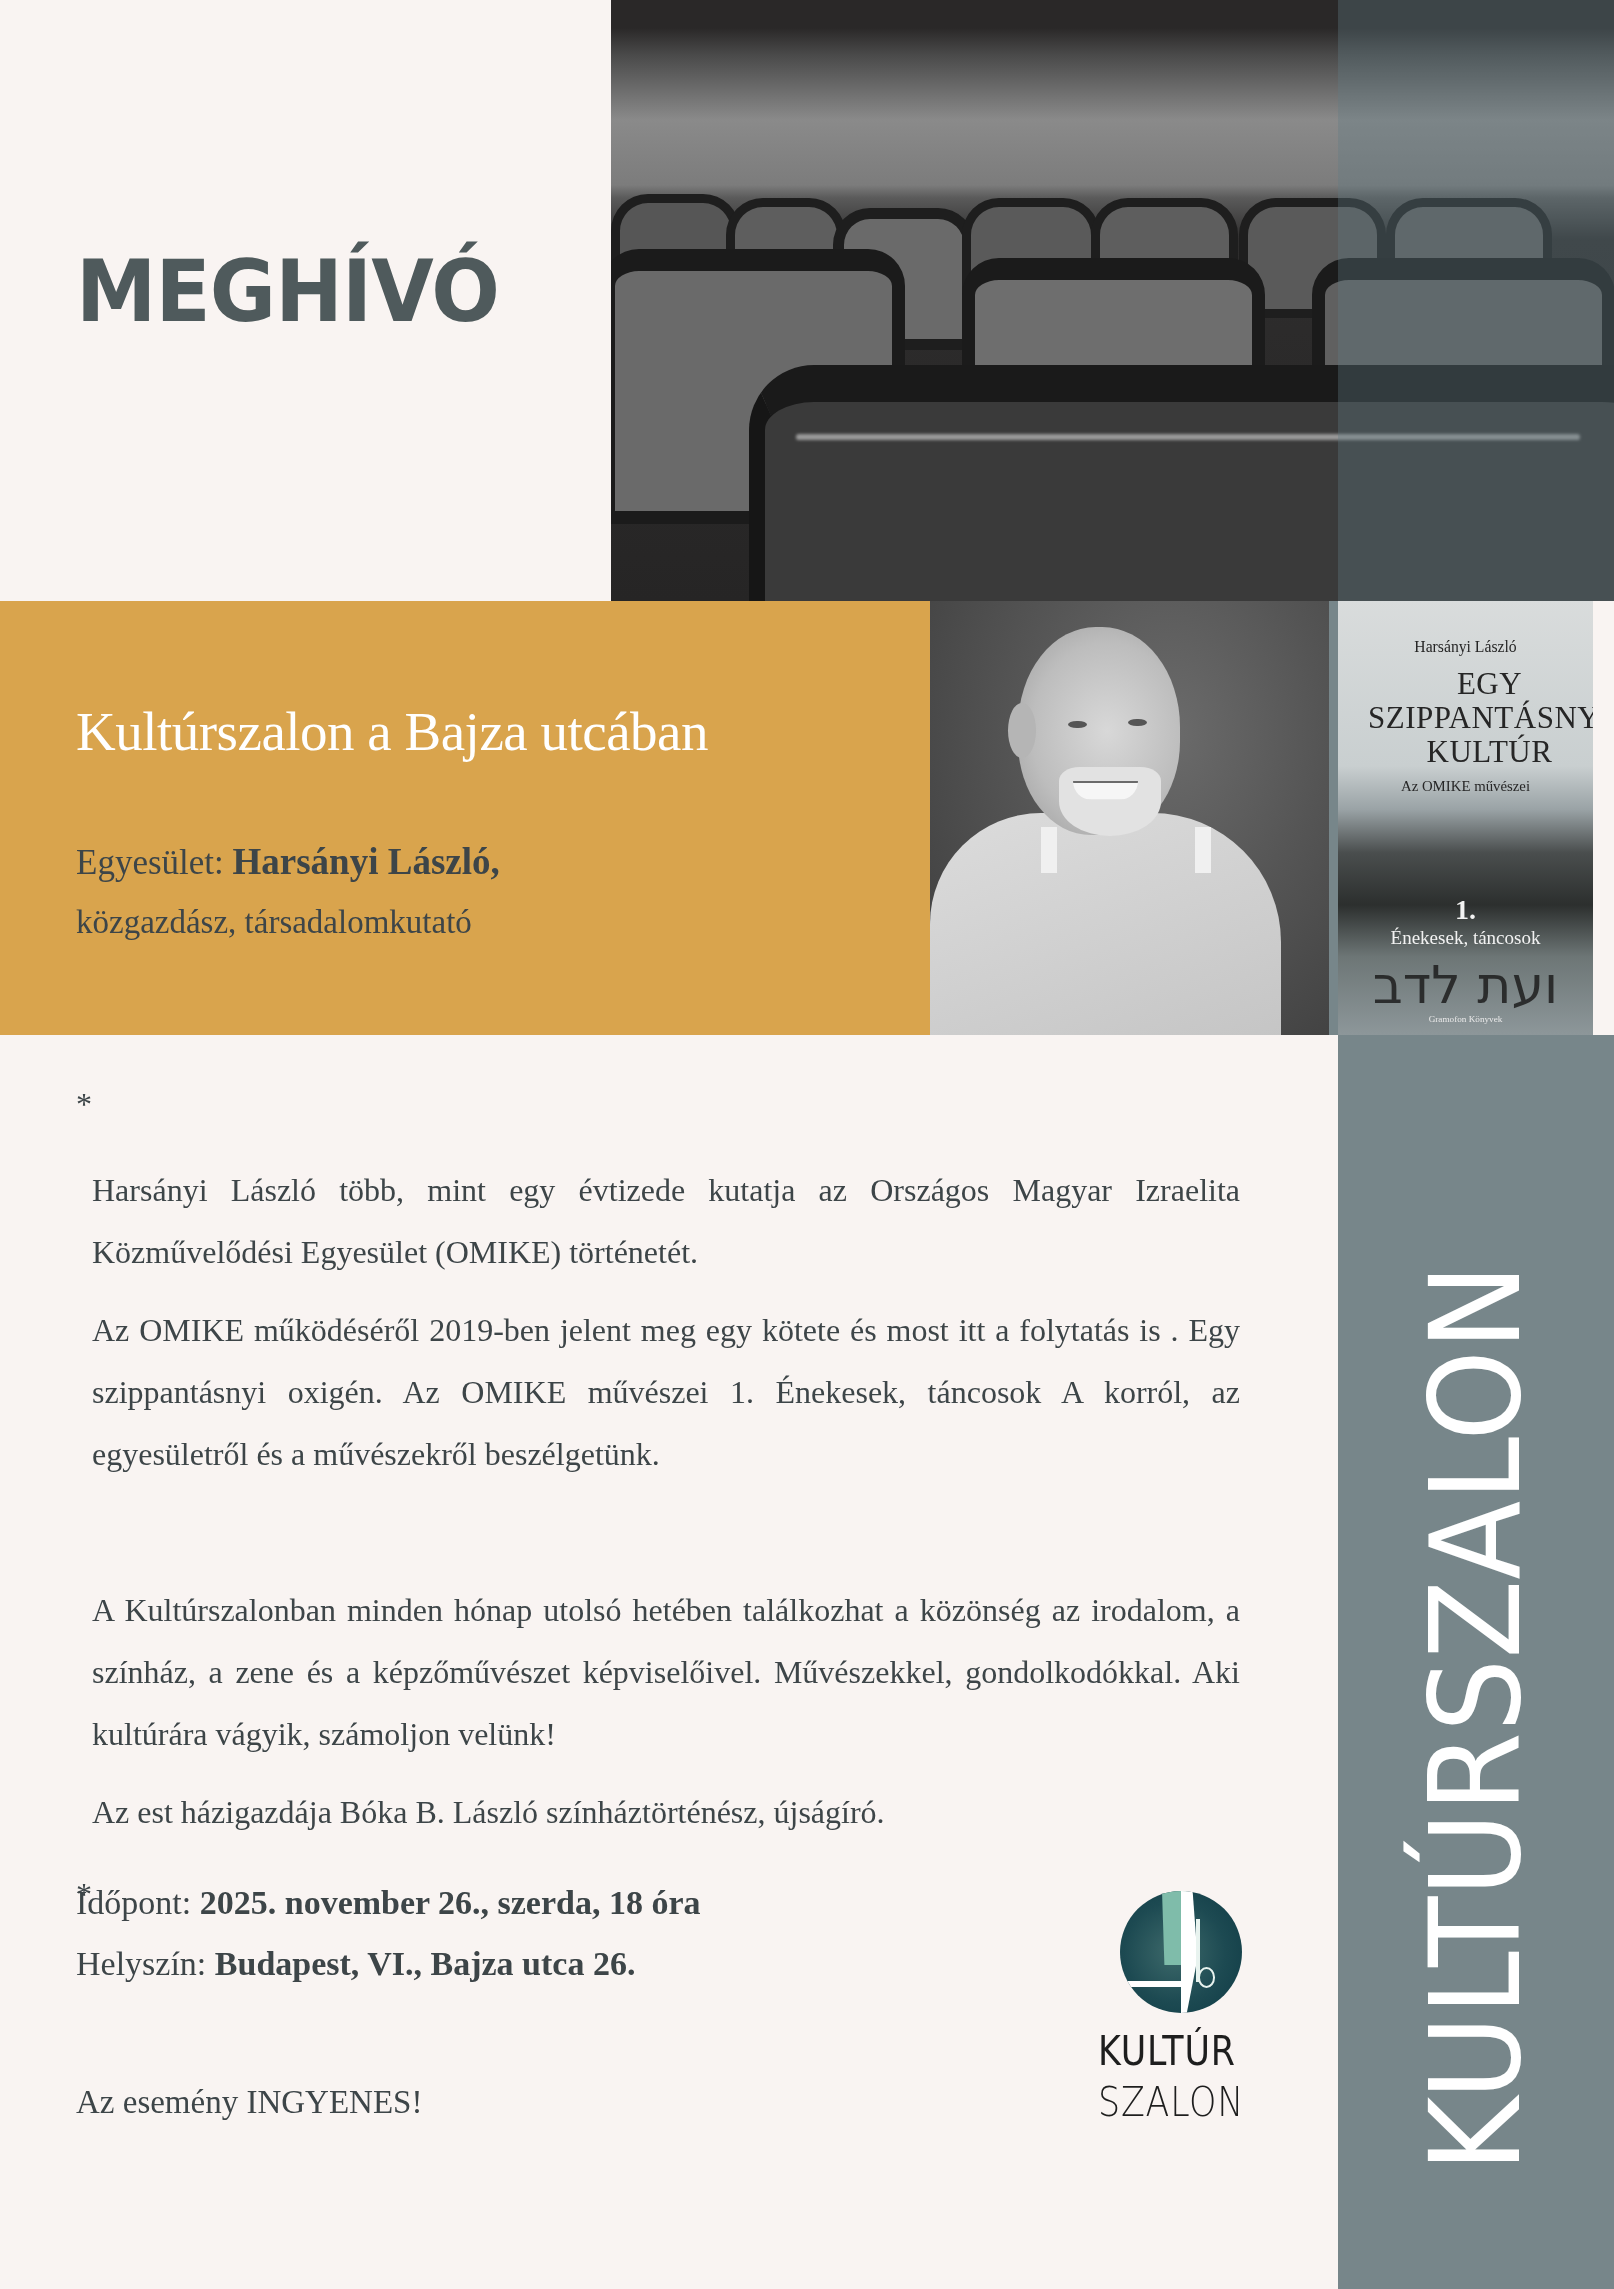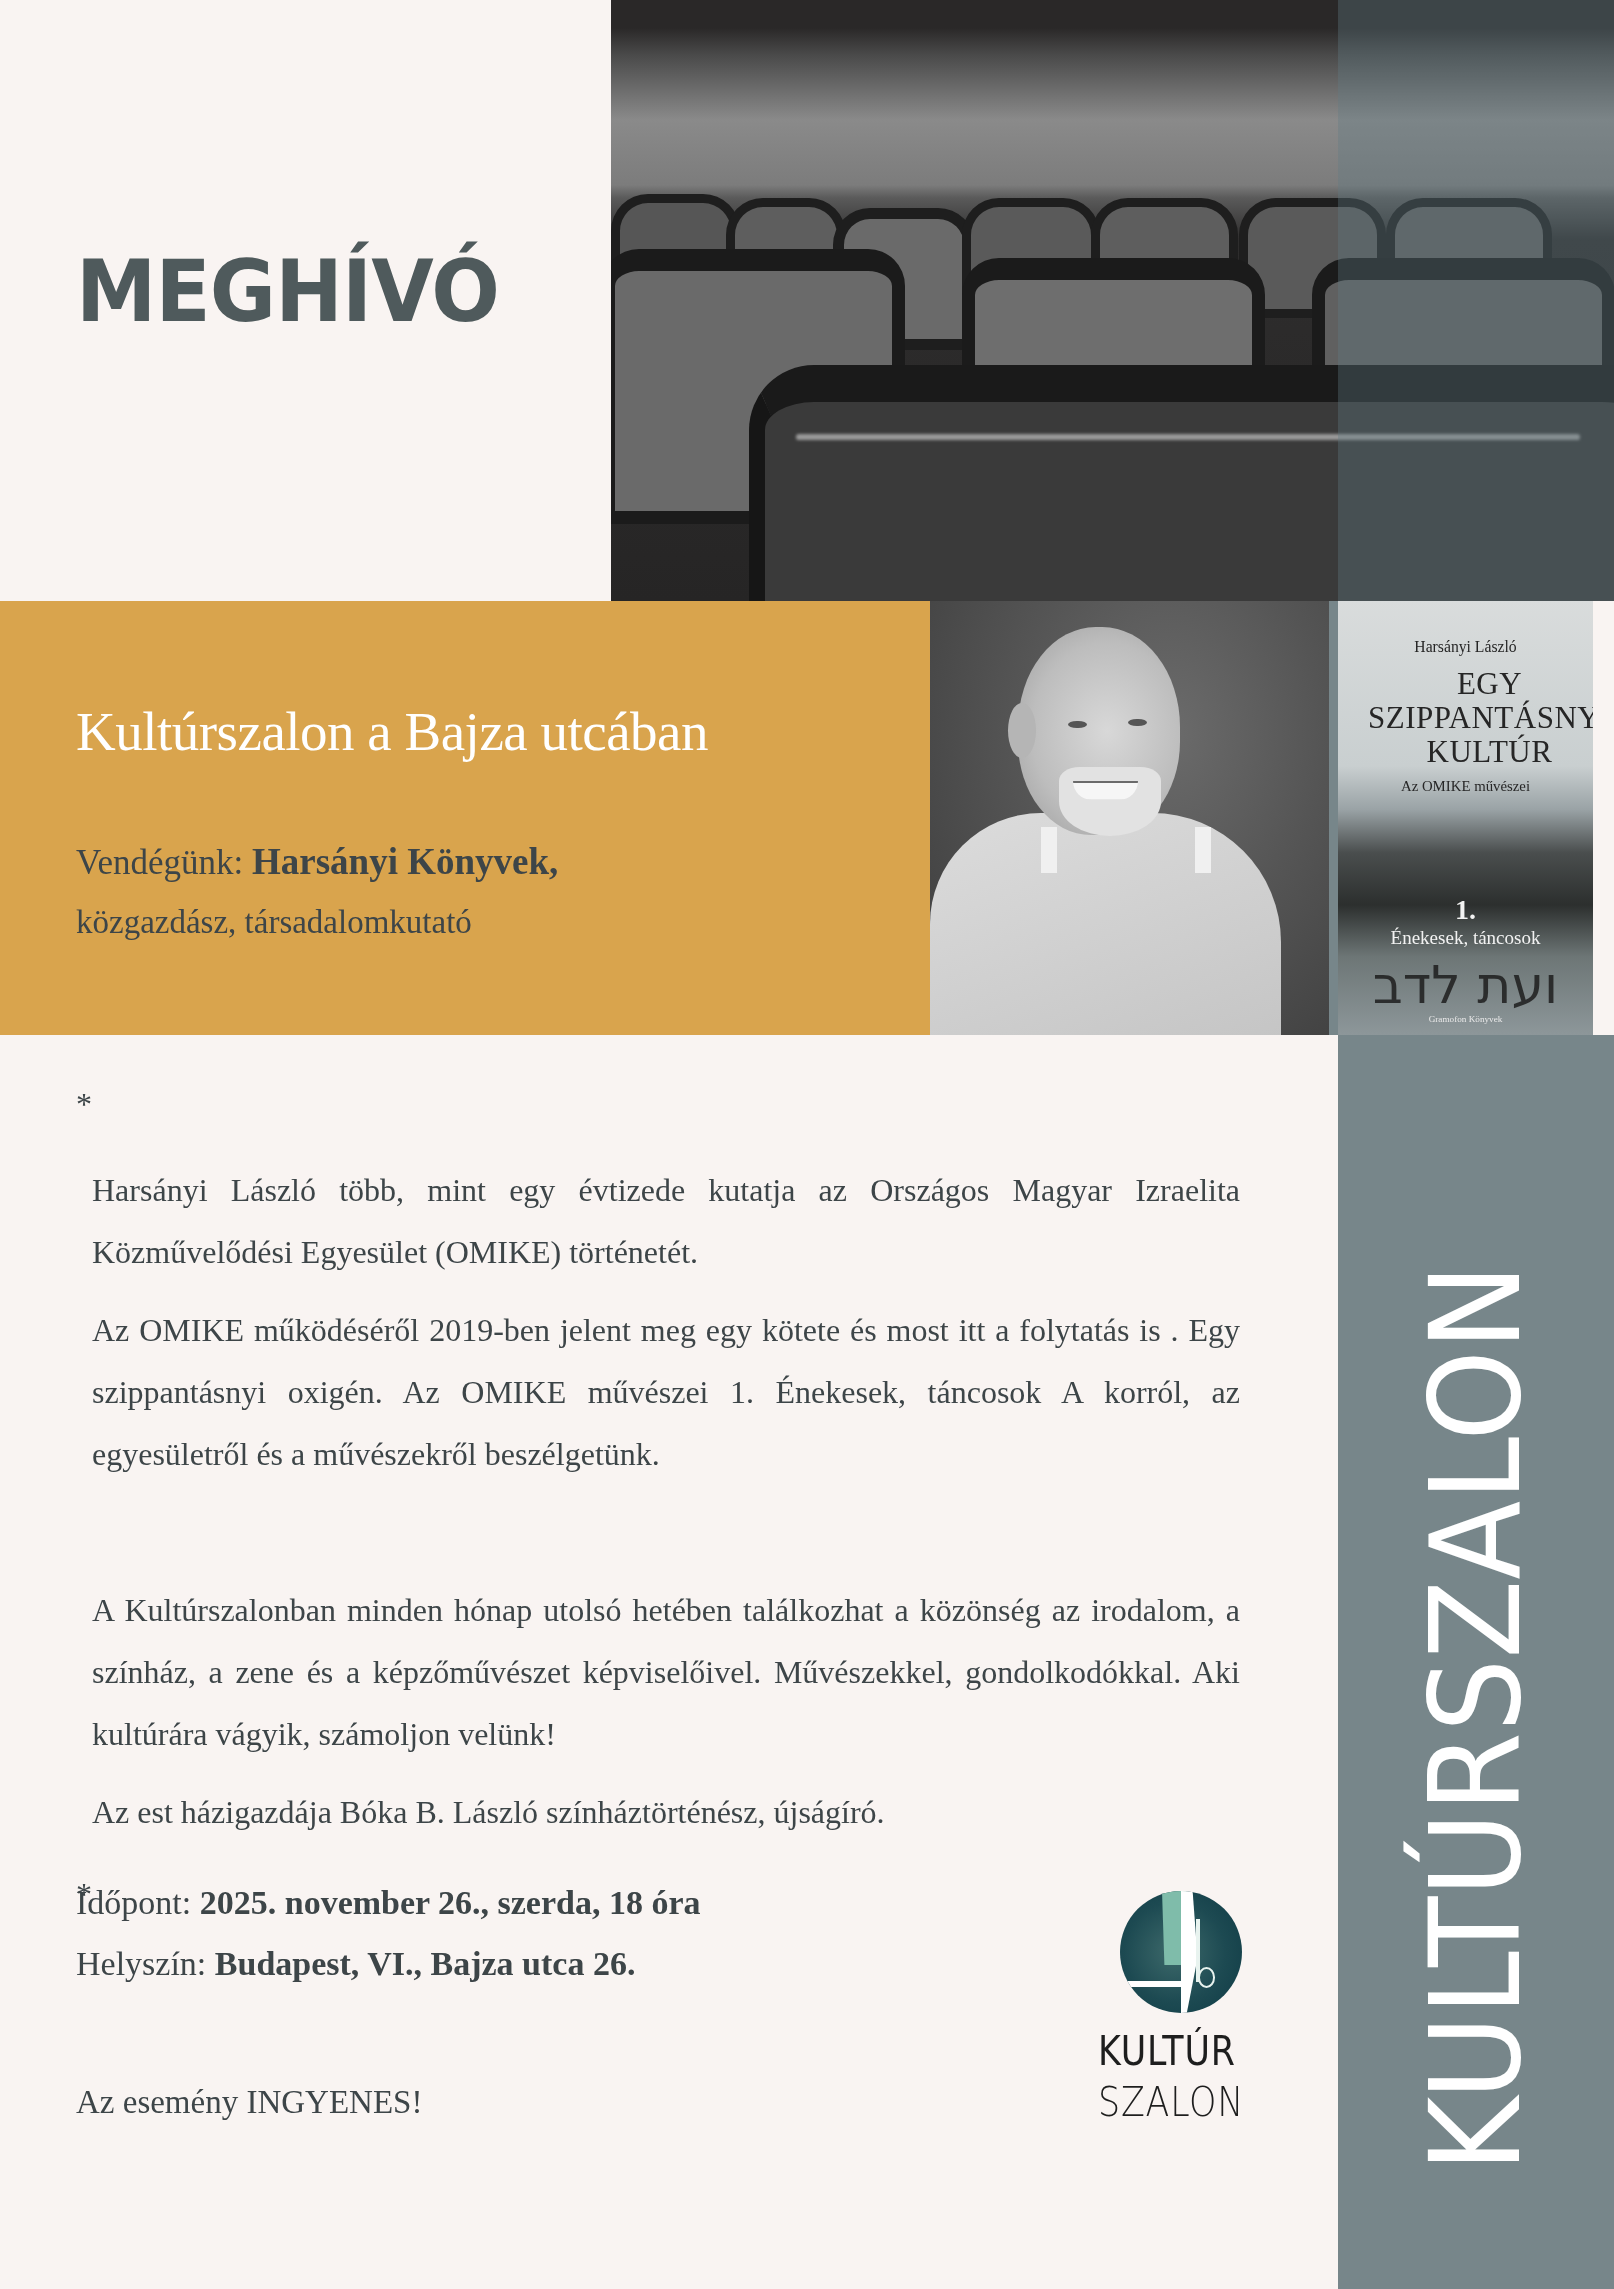--- a/index.html
+++ b/index.html
@@ -115,21 +115,21 @@
   <div class="seat" style="left:701px;top:258px;width:277px;height:212px;background:#606060;border:13px solid #1b1b1b;border-top:22px solid #1b1b1b;"></div>
 
   <div class="seat" style="left:138px;top:365px;width:886px;height:295px;background:#3a3a3a;border:16.6px solid #161616;border-top:37px solid #1a1a1a;border-radius:65px 65px 0 0;"></div>
   <div class="abs" style="left:185px;top:434px;width:784px;height:5.5px;background:#9a9a9a;border-radius:2.8px;filter:blur(1.8px);"></div>
 </div>
 <div class="abs theatre-tint" style="left:1338px;"></div>
 
 <div class="abs band"></div>
 <div class="abs band-title">Kultúrszalon a Bajza utcában</div>
 <div class="abs guest-line">
-  <span>Vendégünk: </span><b>Harsányi Könyvek,</b>
+  <span>Egyesület: </span><b>Harsányi László,</b>
 </div>
 <div class="abs guest-role">közgazdász, társadalomkutató</div>
 
 <div class="abs portrait">
 
   <div class="abs" style="left:0;top:212px;width:351px;height:240px;background:linear-gradient(160deg,#dcdcdc,#c4c4c4);border-radius:111px 129px 0 0;"></div>
 
   <div class="abs" style="left:88px;top:26px;width:162px;height:208px;background:radial-gradient(ellipse at 55% 50%,#d8d8d8 0%,#bdbdbd 60%,#9c9c9c 100%);border-radius:48% 48% 45% 45%;"></div>
 
   <div class="abs" style="left:78px;top:102px;width:28px;height:55px;background:#b5b5b5;border-radius:50%;"></div>

